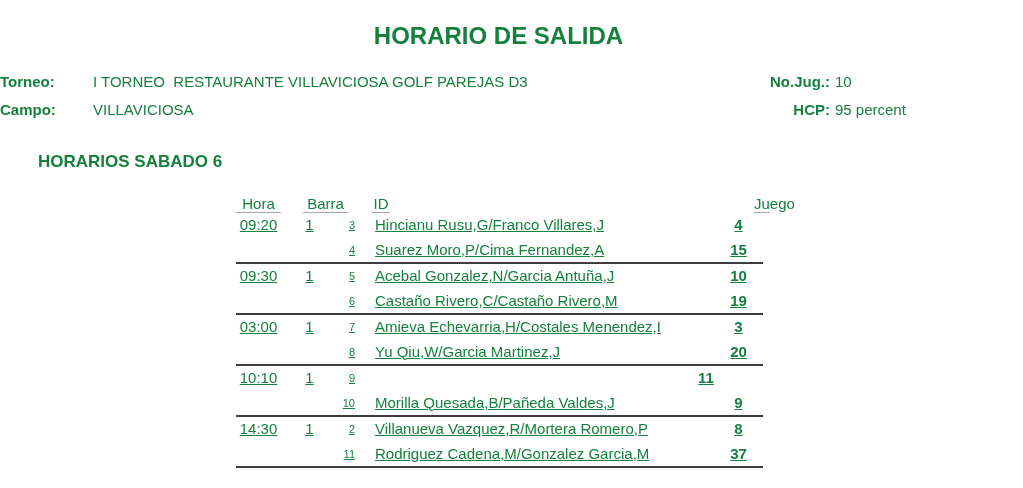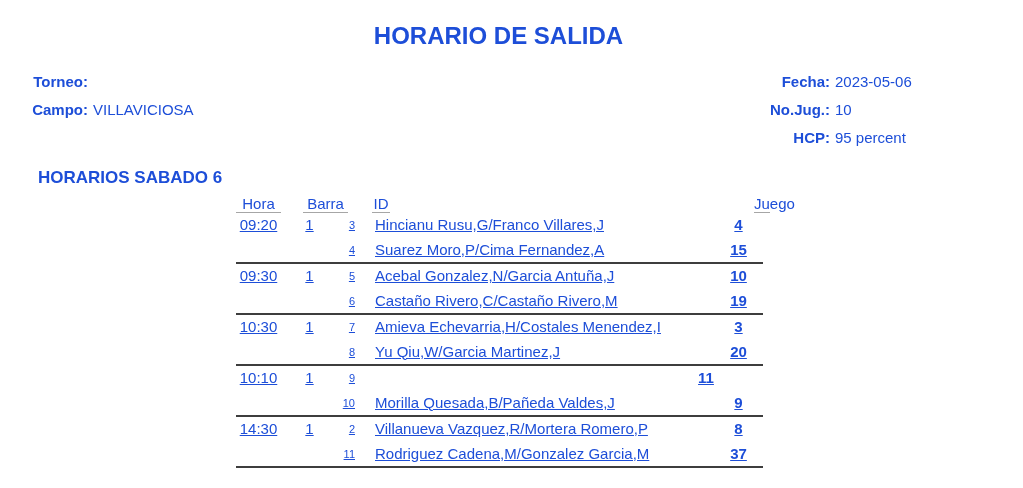--- a/index.html
+++ b/index.html
@@ -1,31 +1,31 @@
 <!DOCTYPE html>
 <html><head>
 <meta charset="utf-8">
 <style>
   html,body{margin:0;padding:0;background:#fff;}
   .page{
     position:relative;width:1023px;height:488px;background:#ffffff;
-    font-family:"Liberation Sans","DejaVu Sans",sans-serif;color:#1d4ed8;overflow:hidden;
+    font-family:"Liberation Sans","DejaVu Sans",sans-serif;color:#15803d;overflow:hidden;
   }
   .title{
     position:absolute;top:24px;left:0;width:997px;text-align:center;
     font-size:24px;font-weight:bold;letter-spacing:0;line-height:24px;
   }
   .info-left{position:absolute;top:68px;left:0;}
   .info-right{position:absolute;top:68px;left:640px;}
   .info-row{display:flex;height:28px;line-height:28px;font-size:15px;}
-  .info-left .lbl{width:88px;text-align:right;font-weight:bold;}
+  .info-left .lbl{width:88px;font-weight:bold;}
   .info-right .lbl{width:190px;text-align:right;font-weight:bold;}
   .info-row .val{margin-left:5px;white-space:pre;}
   .section-title{
-    position:absolute;top:168px;left:38px;font-size:17px;font-weight:bold;line-height:20px;
+    position:absolute;top:152px;left:38px;font-size:17px;font-weight:bold;line-height:20px;
   }
   .sched{position:absolute;top:195px;left:236px;width:527px;font-size:15px;}
   .grid{
     display:grid;
     grid-template-columns:45px 6px 45px 8px 18px 7px 333px 16px 49px;
   }
   .hdr{height:18px;align-items:end;gap:8px;}
   .hdr > div{line-height:17px;}
   .hdr .h{border-bottom:1px solid #a6a6a6;}
   .row{height:24.5px;line-height:24.5px;text-decoration:underline;}
@@ -39,32 +39,29 @@
 </head>
 <body>
 
 <div class="page">
 
   <div class="title">HORARIO DE SALIDA</div>
 
   <div class="info-left">
     <div class="info-row">
       <div class="lbl">Torneo:</div>
+      <div class="val">I TORNEO  RESTAURANTE VILLAVICIOSA GOLF PAREJAS D3</div>
     </div>
     <div class="info-row">
       <div class="lbl">Campo:</div>
       <div class="val">VILLAVICIOSA</div>
     </div>
   </div>
 
   <div class="info-right">
-    <div class="info-row">
-      <div class="lbl">Fecha:</div>
-      <div class="val">2023-05-06</div>
-    </div>
     <div class="info-row">
       <div class="lbl">No.Jug.:</div>
       <div class="val">10</div>
     </div>
     <div class="info-row">
       <div class="lbl">HCP:</div>
       <div class="val">95 percent</div>
     </div>
   </div>
 
@@ -125,21 +122,21 @@
     <div></div>
     <div class="cell-id">6</div>
     <div></div>
     <div class="cell-jug">Castaño Rivero,C/Castaño Rivero,M</div>
     <div></div>
     <div class="cell-juego">19</div>
   </div>
         </div>
         <div class="group">
           <div class="grid row">
-    <div class="c cell-hora">10:30</div>
+    <div class="c cell-hora">03:00</div>
     <div></div>
     <div class="c cell-barra">1</div>
     <div></div>
     <div class="cell-id">7</div>
     <div></div>
     <div class="cell-jug">Amieva Echevarria,H/Costales Menendez,I</div>
     <div></div>
     <div class="cell-juego">3</div>
   </div>
           <div class="grid row">

